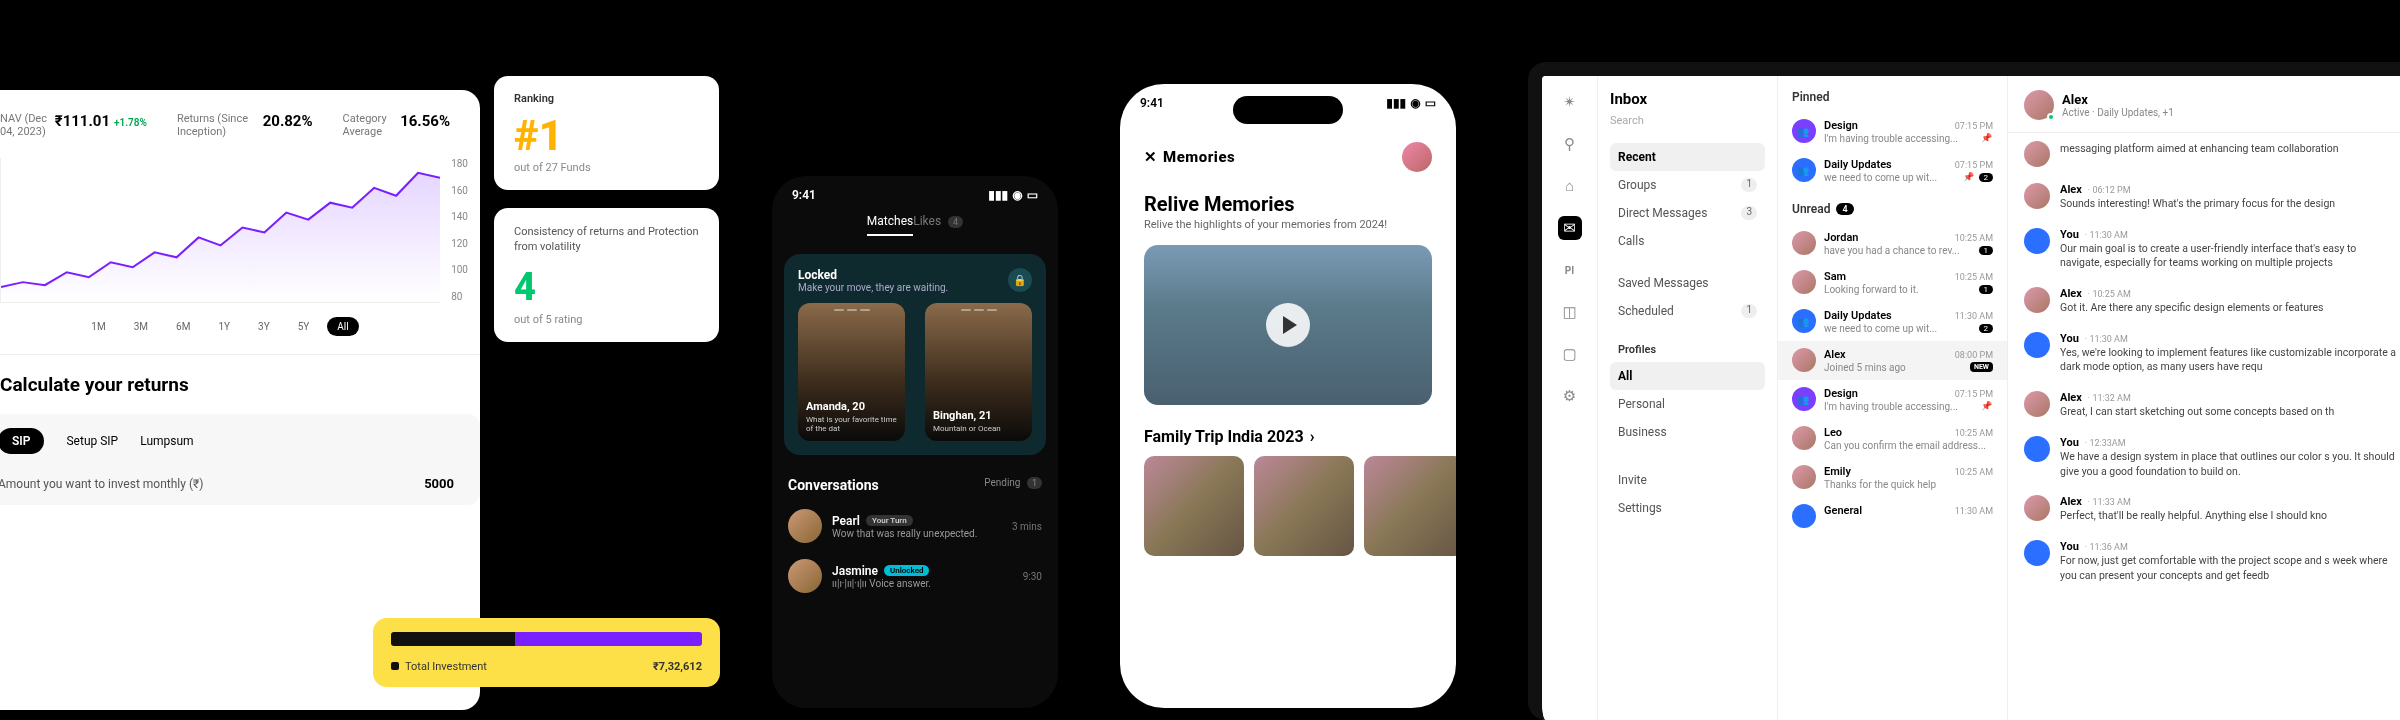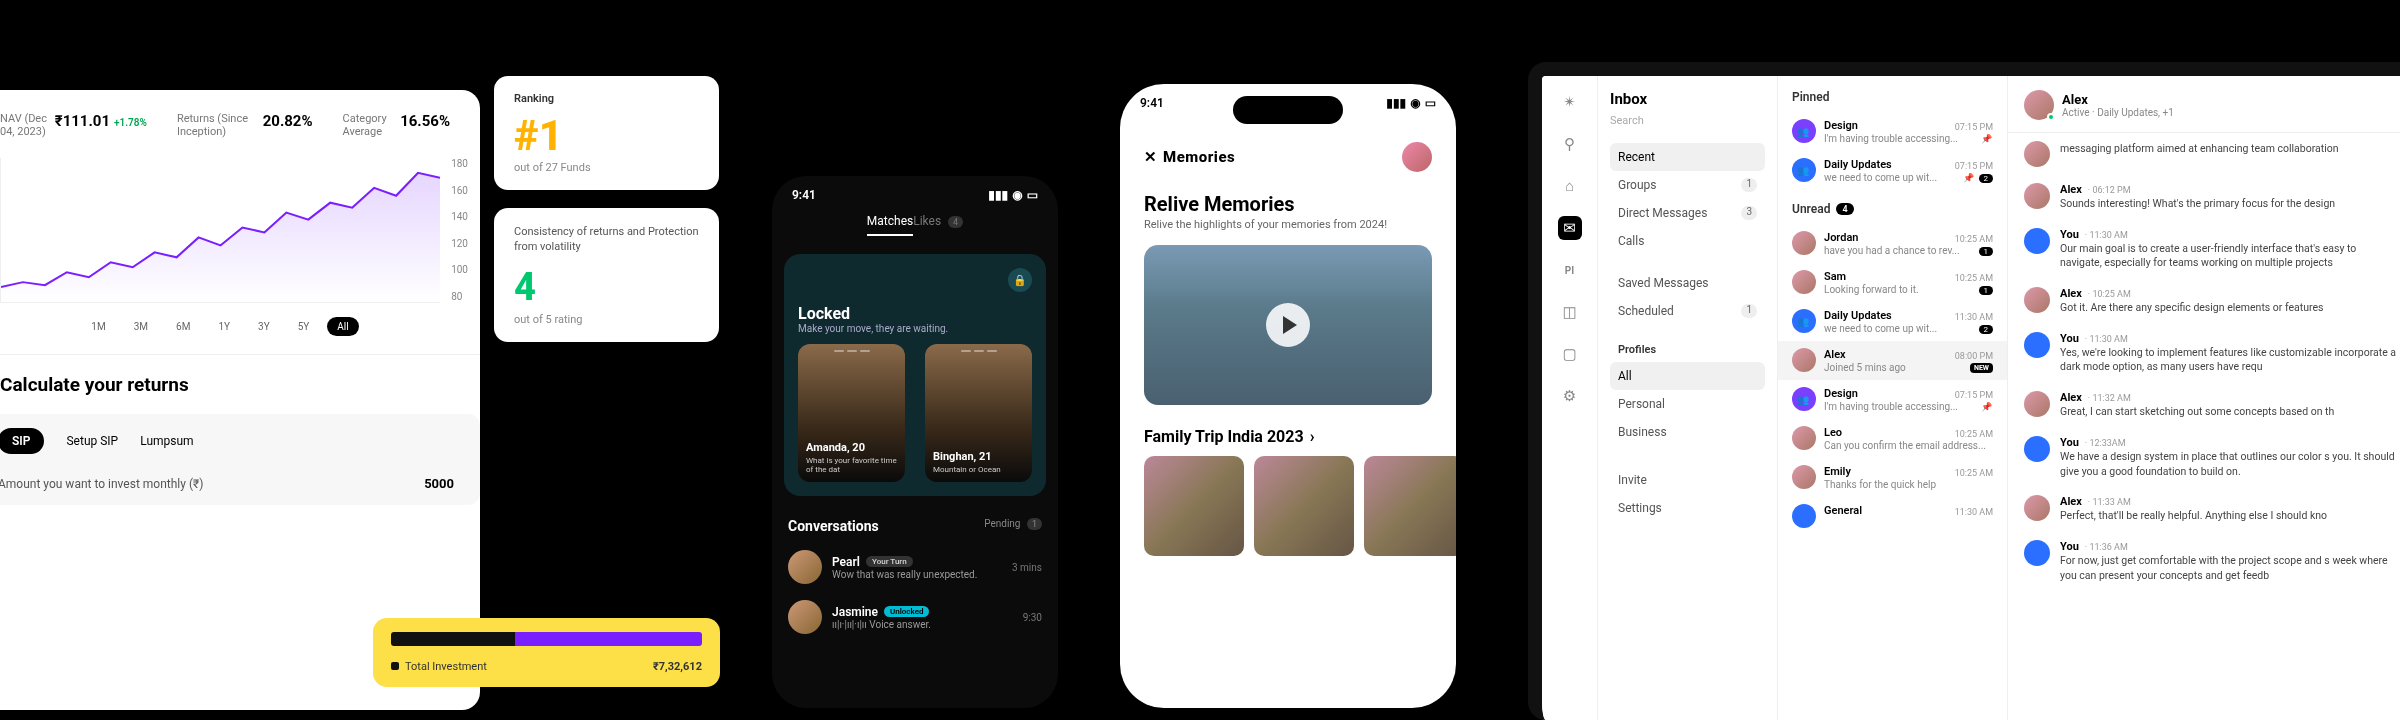--- a/index.html
+++ b/index.html
@@ -50,21 +50,21 @@
 .dev2 { position: absolute; left: 760px; top: 164px; width: 310px; height: 556px; background: #000; border-radius: 44px; padding: 12px; overflow: hidden;}
 .dev2-screen { background: #0b0b0b; width: 100%; height: 100%; border-radius: 34px; overflow: hidden; color: #fff; position: relative; }
 .status-bar { display: flex; justify-content: space-between; padding: 12px 20px 6px; font-size: 12px; font-weight: 600; }
 .status-right { display: flex; gap: 4px; align-items: center; }
 .tabs2 { display: flex; justify-content: center; padding: 6px 0 10px; font-size: 12px; }
 .tabs2 .t { color: #777; position: relative; padding-bottom: 6px; }
 .tabs2 .t.active { color: #fff; border-bottom: 2px solid #fff; }
 .badge-small { font-size: 9px; background: #333; border-radius: 8px; padding: 1px 5px; margin-left: 4px; }
 .locked-card { background: #0f2a2e; margin: 8px 12px; border-radius: 16px; padding: 14px; }
 .locked-head { display: flex; justify-content: space-between; align-items: flex-start; margin-bottom: 10px; }
-.locked-title { font-size: 16px; font-weight: 700; margin-top: 36px; }
+.locked-title { font-size: 12px; font-weight: 700; }
 .locked-sub { font-size: 10px; color: #aac; }
 .lock-icon { width: 24px; height: 24px; background: #1a4a52; border-radius: 50%; display: flex; align-items: center; justify-content: center; font-size: 11px; }
 .profiles { display: flex; gap: 20px; }
 .profile { flex: 1; background: linear-gradient(180deg, #8a6a4a 0%, #3a2a1a 60%, #0a0a0a 100%); border-radius: 12px; height: 138px; position: relative; padding: 8px; display: flex; flex-direction: column; justify-content: flex-end; }
 .profile-name { font-size: 11px; font-weight: 700; }
 .profile-meta { font-size: 8px; color: #ccc; margin-top: 2px; }
 .dots-ind { position: absolute; top: 6px; left: 50%; transform: translateX(-50%); display: flex; gap: 3px; }
 .dots-ind span { width: 10px; height: 2px; background: #fff6; border-radius: 2px; }
 .conv-head { display: flex; justify-content: space-between; padding: 14px 16px 8px; font-size: 14px; font-weight: 700; }
 .conv-head .pending { font-size: 10px; color: #888; font-weight: 400; }
@@ -97,33 +97,33 @@
 
 
 .dev4 { position: absolute; left: 1528px; top: 62px; width: 900px; height: 658px; background: #fff; border-radius: 18px; overflow: hidden; display: flex; border: 14px solid #111; border-bottom: none; }
 .rail { width: 56px; background: #fff; border-right: 1px solid #eee; display: flex; flex-direction: column; align-items: center; padding-top: 14px; gap: 18px; }
 .rail-icon { width: 24px; height: 24px; display: flex; align-items: center; justify-content: center; color: #888; font-size: 15px; border-radius: 6px; }
 .rail-icon.active { background: #000; color: #fff; }
 .sidebar { width: 180px; border-right: 1px solid #eee; padding: 14px 12px; font-size: 12px; }
 .sb-title { font-size: 15px; font-weight: 700; margin-bottom: 6px; }
 .sb-search { font-size: 11px; color: #aaa; margin-bottom: 16px; }
 .sb-item { display: flex; justify-content: space-between; padding: 7px 8px; border-radius: 6px; color: #555; cursor: pointer; }
-.sb-item.active { background: #f0f0f0; color: #000; font-weight: 400; }
+.sb-item.active { background: #f0f0f0; color: #000; font-weight: 700; }
 .sb-badge { font-size: 10px; background: #eee; border-radius: 8px; padding: 0 5px; color: #666; }
 .sb-section { font-size: 11px; color: #333; font-weight: 600; margin: 18px 0 6px; padding: 0 8px; }
 .col-mid { width: 230px; border-right: 1px solid #eee; padding: 14px 0; font-size: 12px; overflow: hidden; }
 .col-mid-h { padding: 0 14px; font-size: 12px; color: #333; font-weight: 600; margin-bottom: 8px; display: flex; align-items: center; gap: 6px; }
 .badge-dark { background: #000; color: #fff; font-size: 9px; border-radius: 8px; padding: 1px 6px; }
 .msg-row { display: flex; gap: 8px; padding: 7px 14px; align-items: flex-start; }
 .msg-row.sel { background: #f4f4f4; }
 .msg-av { width: 24px; height: 24px; border-radius: 50%; background: #7a3fff; color: #fff; font-size: 10px; display: flex; align-items: center; justify-content: center; flex-shrink: 0; }
 .msg-av.blue { background: #2a6fff; }
 .msg-av.photo { background: linear-gradient(135deg,#d9a,#a76); }
 .msg-body { flex: 1; min-width: 0; }
-.msg-top { display: flex; justify-content: space-between; align-items: flex-end; }
+.msg-top { display: flex; justify-content: space-between; align-items: center; }
 .msg-name { font-size: 11px; font-weight: 600; }
 .msg-time { font-size: 9px; color: #999; }
 .msg-prev { font-size: 10px; color: #888; white-space: nowrap; overflow: hidden; text-overflow: ellipsis; margin-top: 1px; }
 .msg-ind { display: flex; align-items: center; gap: 4px; font-size: 9px; color: #999; }
 .pin-ic { font-size: 9px; color: #aaa; }
 .unread-badge { background: #000; color: #fff; border-radius: 8px; font-size: 8px; padding: 0 5px; }
 .new-badge { background: #000; color: #fff; border-radius: 4px; font-size: 7px; padding: 1px 4px; font-weight: 700; }
 .col-right { flex: 1; padding: 10px 0; overflow: hidden; }
 .chat-head { display: flex; gap: 8px; padding: 4px 16px 12px; align-items: center; border-bottom: 1px solid #eee; }
 .chat-av { width: 30px; height: 30px; border-radius: 50%; background: linear-gradient(135deg,#d9a,#a76); position: relative; }

